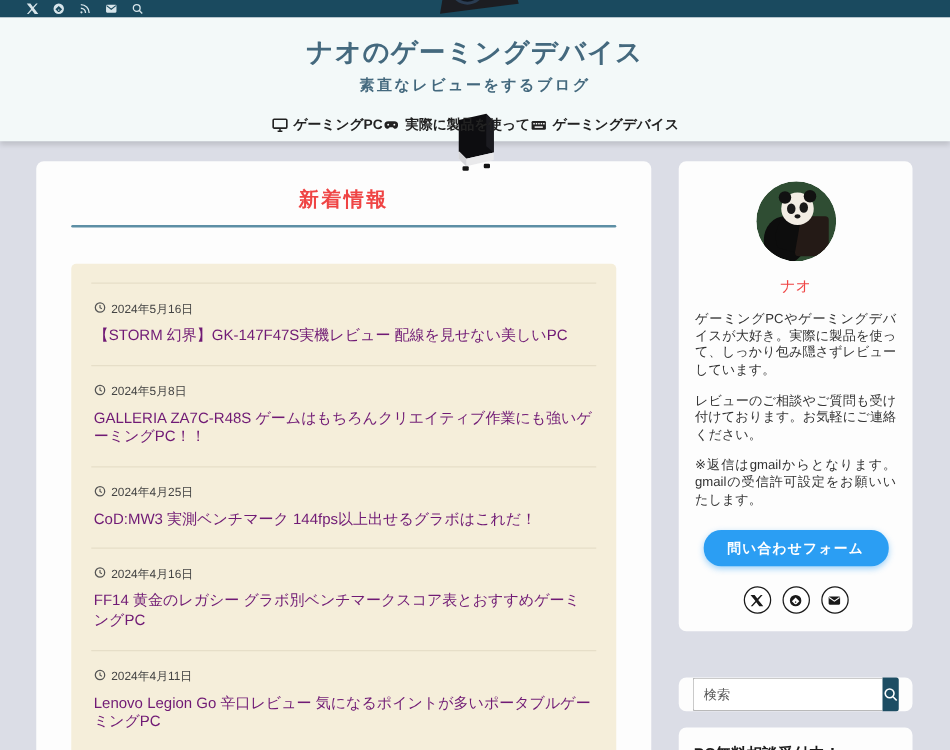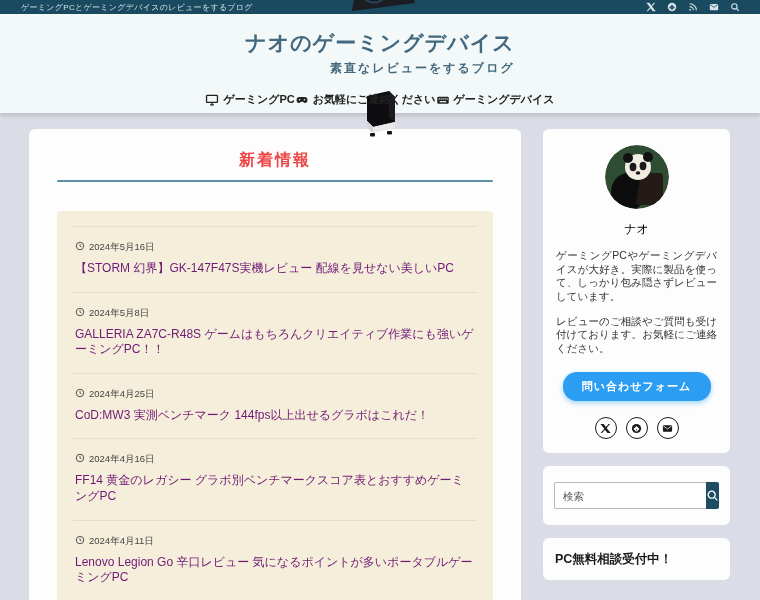--- a/index.html
+++ b/index.html
@@ -12,21 +12,21 @@
   .topbar-icons { display:flex; align-items:center; gap:11px; }
   .topbar-icons .tbi { width:10px; height:10px; display:inline-flex; cursor:pointer; }
   .topbar-icons svg { width:10px; height:10px; }
 
   
   .site-header { background:#f3f9f9; padding-top:15px; height:99px; box-shadow:0 3px 4px rgba(0,0,0,.13); position:relative; z-index:2; }
   .logo-row { display:flex; align-items:center; justify-content:center; gap:12px; height:52px;flex-direction:column; }
   .logo-img svg { display:block; }
   .title-block { text-align:center; }
   .site-title { font-size:21px; font-weight:bold; color:#44697e; letter-spacing:1px; line-height:1.1; cursor:pointer; }
-  .site-subtitle { font-size:12px; font-weight:bold; color:#44697e; margin-top:5px; letter-spacing:2px;text-align:right; }
+  .site-subtitle { font-size:12px; font-weight:bold; color:#44697e; margin-top:5px; letter-spacing:2px; }
   .main-nav { display:flex; justify-content:center; margin-top:11px; }
   .nav-item { display:flex; align-items:center; gap:4px; font-size:11px; font-weight:bold; color:#222; cursor:pointer; }
   .nav-item svg { width:14px; height:12px; }
 
   
   .page { display:flex; align-items:flex-start; padding:16px 30px 0 29px; gap:22px; }
   .card { background:#fdfdfd; border-radius:6px; }
 
   
   .content-card { width:492px; padding:21px 28px 40px; min-height:480px; }
@@ -37,41 +37,40 @@
   .article-row { padding:14px 2px 15px; border-bottom:1px solid #e6dec8; }
   .article-date { display:flex; gap:4px; font-size:9.5px; color:#444; }
   .article-date svg { width:10px; height:10px; }
   .article-title { display:block; margin-top:7px; font-size:12px; font-weight:normal; color:#701a75; text-decoration:none; cursor:pointer; line-height:1.3; }
 
   
   .sidebar { width:187px; display:flex; flex-direction:column; gap:13px; }
   .profile-card { padding:16px 13px 14px; text-align:center; }
   .avatar { width:64px; height:64px; border-radius:50%; overflow:hidden; margin:0 auto; }
   .avatar svg { display:block; }
-  .profile-name { font-size:12px; color:#000000; margin-top:12px; }
+  .profile-name { font-size:12px; color:#ef4444; margin-top:12px; }
   .bio { font-size:10.5px; line-height:1.3; color:#333; text-align:justify; margin-top:11px; }
   .contact-btn { display:block; width:148px; margin:17px auto 0; border:none; background:#2b9ef3; color:#fff; font-size:11px; font-weight:bold; letter-spacing:1px; padding:7px 0; border-radius:14px; cursor:pointer; box-shadow:0 2px 5px rgba(43,158,243,.45); font-family:inherit; }
   .social-row { display:flex; justify-content:center; gap:9px; margin-top:16px; }
   .social-ic { width:22px; height:22px; border:1.6px solid #1a1a1a; border-radius:50%; display:flex; align-items:center; justify-content:center; cursor:pointer; background:#fff; }
   .social-ic svg { width:11px; height:11px; }
 
-  .search-card { padding:16px 11px; display:flex; }
+  .search-card { padding:0 11px; display:flex;margin-top:24px; }
   .search-input { flex:1; height:27px; border:1px solid #b9b9b9; border-right:none; border-radius:2px 0 0 2px; font-size:10.5px; padding:0 8px; color:#333; font-family:inherit; background:#fff; }
   .search-input::placeholder { color:#555; }
   .search-btn { width:30px; height:27px; background:#1d4d63; border:none; border-radius:0 2px 2px 0; display:flex; align-items:center; justify-content:center; cursor:pointer; }
   .search-btn svg { width:13px; height:13px; }
 
   .consult-card { padding:13px 12px 12px; }
   .consult-title { font-size:12.5px; font-weight:bold; color:#1a1a1a; }
 </style>
 </head>
 <body>
 
 <div class="topbar">
-  <span class="tagline">ゲーミングPCとゲーミングデバイスのレビューをするブログ</span>
   <div class="topbar-icons">
     <span class="tbi">
       <svg viewBox="0 0 24 24">
           <path fill="#d6e4ea" d="M18.9 2H22l-7.6 8.7L23.2 22h-6.9l-5.4-7.1L4.5 22H1.3l8.2-9.3L.9 2h7.1l4.9 6.5L18.9 2z"></path>
         </svg>
     </span>
     <span class="tbi">
       <svg viewBox="0 0 24 24">
           <circle cx="12" cy="12" r="10" fill="#d6e4ea"></circle>
           <path d="M12 6.5 5.5 13l4.8 4.8c.9.9 2.5.9 3.4 0L18.5 13 12 6.5zm0 9.6-1.6-1.6L12 12.9l1.6 1.6-1.6 1.6z" fill="#1a4a5f"></path>
@@ -130,21 +129,21 @@
           <path d="M8.5 20h7M12 15.5V20" stroke="#222" stroke-width="2.2" fill="none"></path>
         </svg>
       <span>ゲーミングPC</span>
     </div>
     <div class="nav-item">
       <svg viewBox="0 0 24 22">
           <path d="M7.5 5.5h9a5.5 5.5 0 0 1 5.5 5.5c0 3.2-1.9 5.5-4.2 5.5-1.6 0-2.6-1.1-3.6-2.3H9.8c-1 1.2-2 2.3-3.6 2.3C3.9 16.5 2 14.2 2 11a5.5 5.5 0 0 1 5.5-5.5z" fill="#222"></path>
           <circle cx="7.5" cy="10.5" r="1.4" fill="#fff"></circle>
           <circle cx="16.5" cy="10.5" r="1.4" fill="#fff"></circle>
         </svg>
-      <span>お気軽にご連絡ください</span>
+      <span>実際に製品を使って</span>
     </div>
     <div class="nav-item">
       <svg viewBox="0 0 24 22">
           <rect x="1.5" y="5" width="21" height="13" rx="2" fill="#222"></rect>
           <g fill="#fdfdfd">
             <rect x="4" y="8" width="2.2" height="2.2"></rect>
             <rect x="7.6" y="8" width="2.2" height="2.2"></rect>
             <rect x="11.2" y="8" width="2.2" height="2.2"></rect>
             <rect x="14.8" y="8" width="2.2" height="2.2"></rect>
             <rect x="18.4" y="8" width="2.2" height="2.2"></rect>
@@ -243,20 +242,21 @@
             <circle cx="43" cy="12" r="5" fill="#111111"></circle>
             <ellipse cx="28" cy="22" rx="3.4" ry="4.2" fill="#1a1a1a"></ellipse>
             <ellipse cx="38" cy="21" rx="3.4" ry="4.2" fill="#1a1a1a"></ellipse>
             <ellipse cx="33" cy="28" rx="2.3" ry="1.7" fill="#1a1a1a"></ellipse>
           </g>
         </svg>
       </div>
       <div class="profile-name">ナオ</div>
       <p class="bio">ゲーミングPCやゲーミングデバイスが大好き。実際に製品を使って、しっかり包み隠さずレビューしています。</p>
       <p class="bio">レビューのご相談やご質問も受け付けております。お気軽にご連絡ください。</p>
+      <p class="bio">※返信はgmailからとなります。gmailの受信許可設定をお願いいたします。</p>
       <button class="contact-btn">問い合わせフォーム</button>
       <div class="social-row">
         <span class="social-ic">
           <svg viewBox="0 0 24 24">
               <path fill="#1a1a1a" d="M18.9 2H22l-7.6 8.7L23.2 22h-6.9l-5.4-7.1L4.5 22H1.3l8.2-9.3L.9 2h7.1l4.9 6.5L18.9 2z"></path>
             </svg>
         </span>
         <span class="social-ic">
           <svg viewBox="0 0 24 24">
               <circle cx="12" cy="12" r="10" fill="#1a1a1a"></circle>

